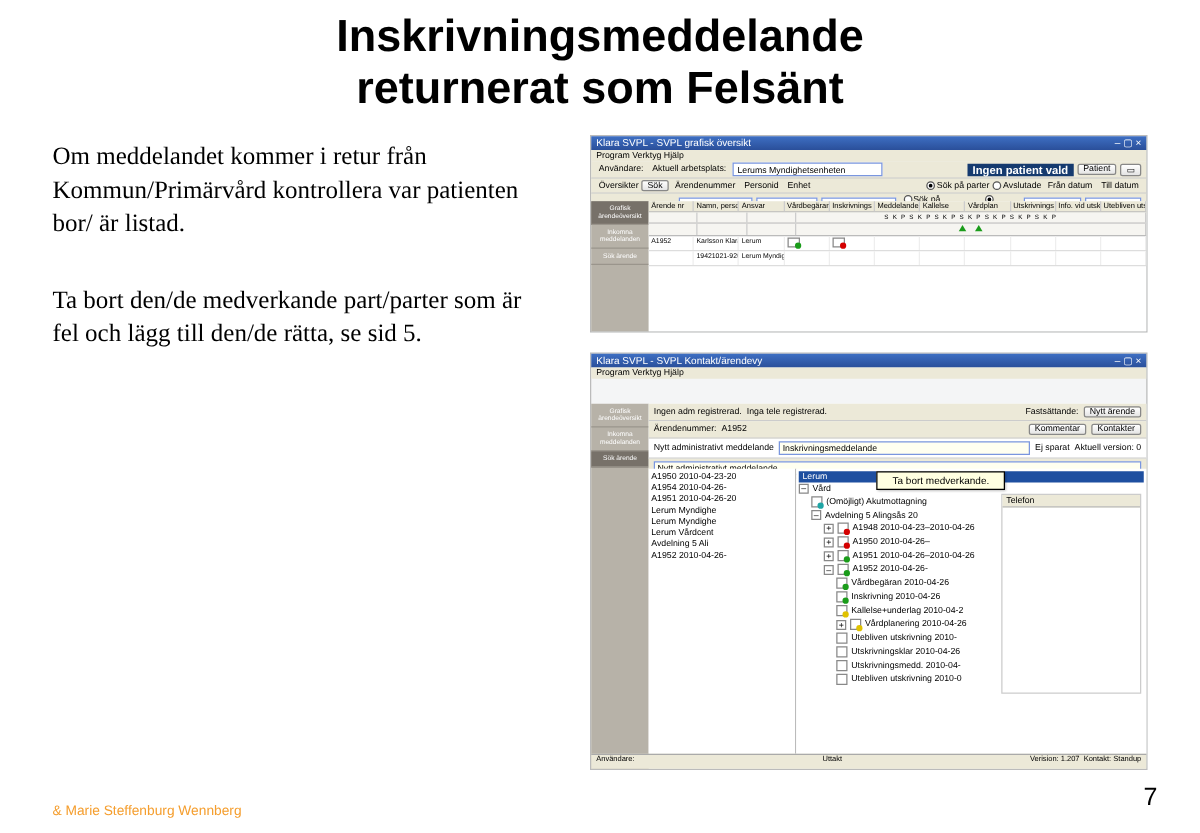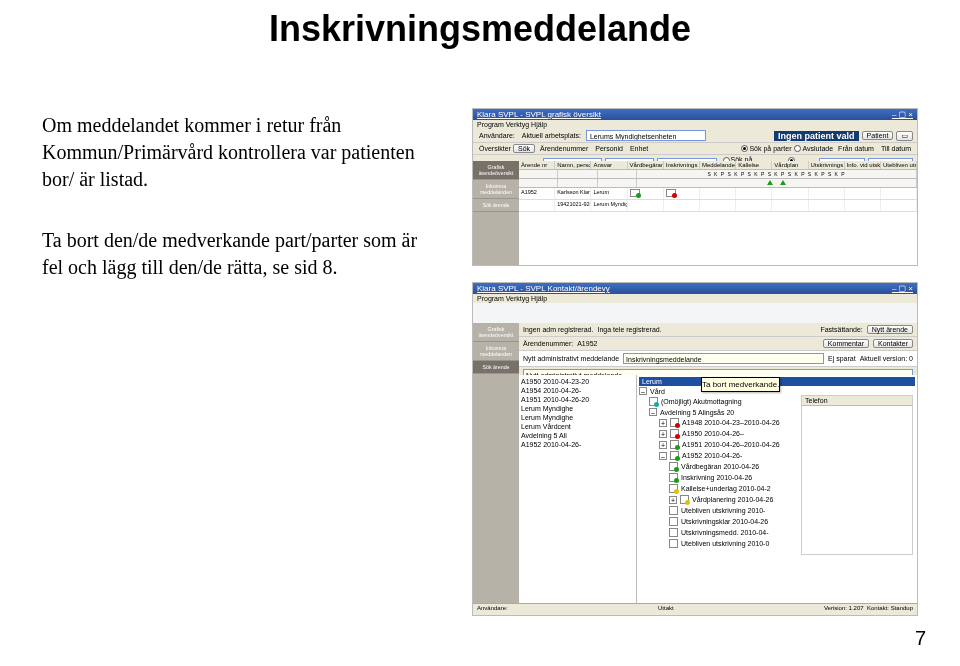--- a/index.html
+++ b/index.html
@@ -53,21 +53,20 @@
       font-size: 8px;
     }
     
     .mini-titlebar {
       background: linear-gradient(#3e6fc3, #2a4f9a);
       color: #fff;
       padding: 1px 4px;
       font-size: 8px;
       display: flex;
       justify-content: space-between;
-      text-decoration: underline;
     }
     .mini-menu {
       background: #ece9d8;
       padding: 1px 4px;
       font-size: 7px;
     }
     .mini-row {
       display: flex;
       align-items: center;
       padding: 1px 4px;
@@ -243,21 +242,21 @@
       background:#fff;border:1px solid #888;position:relative;
     }
     .ico.red::after{content:"";position:absolute;right:-2px;bottom:-2px;width:5px;height:5px;background:#d40000;border-radius:50%;}
     .ico.green::after{content:"";position:absolute;right:-2px;bottom:-2px;width:5px;height:5px;background:#1a9c1a;border-radius:50%;}
     .ico.yellow::after{content:"";position:absolute;right:-2px;bottom:-2px;width:5px;height:5px;background:#e0c200;border-radius:50%;}
     .ico.teal::after{content:"";position:absolute;right:-2px;bottom:-2px;width:5px;height:5px;background:#1fa5a5;border-radius:50%;}
     .tooltip {
       position:absolute;
       background:#ffffe1;
       border:1px solid #000;
-      padding:2px 0;
+      padding:2px 12px;
       font-size:8px;
       box-shadow:1px 1px 2px rgba(0,0,0,.3);
     }
     .btn {
       background:linear-gradient(#fff,#e4e4e4);
       border:1px solid #888;
       border-radius:2px;
       padding:0 4px;
       font-size:7px;
     }
@@ -283,25 +282,26 @@
       font-size: 20px;
       color: #000;
     }
     .big-boldpanel { background:#153a6f;color:#fff;padding:0 4px;font-weight:bold;font-size:9px; }
   </style>
 </head>
 <body>
 
 <div class="title-block">
   <div class="title-line">Inskrivningsmeddelande</div>
+  <div class="title-line">returnerat som Felsänt</div>
 </div>
 
 <div class="body-col">
   <p class="para">Om meddelandet kommer i retur från Kommun/Primärvård kontrollera var patienten bor/ är listad.</p>
-  <p class="para">Ta bort den/de medverkande part/parter som är fel och lägg till den/de rätta, se sid 8.</p>
+  <p class="para">Ta bort den/de medverkande part/parter som är fel och lägg till den/de rätta, se sid 5.</p>
 </div>
 
 <div class="screenshot-1">
   <div class="mini-titlebar">
     <span>Klara SVPL - SVPL grafisk översikt</span>
     <span>– ▢ ×</span>
   </div>
   <div class="mini-menu">Program  Verktyg  Hjälp</div>
   <div class="mini-row">
     <span class="lbl">Användare:</span>
@@ -530,14 +530,15 @@
   </div>
 
   <div class="footer-status">
     <span>Användare:</span>
     <span>Uttakt</span>
     <span><span>Verision: 1.207</span>&nbsp;&nbsp;<span>Kontakt: Standup</span></span>
   </div>
 </div>
 
 <div class="page-footer">
+  <div>&amp; Marie Steffenburg Wennberg</div>
 </div>
 <div class="page-num">7</div>
 
 </body></html>

